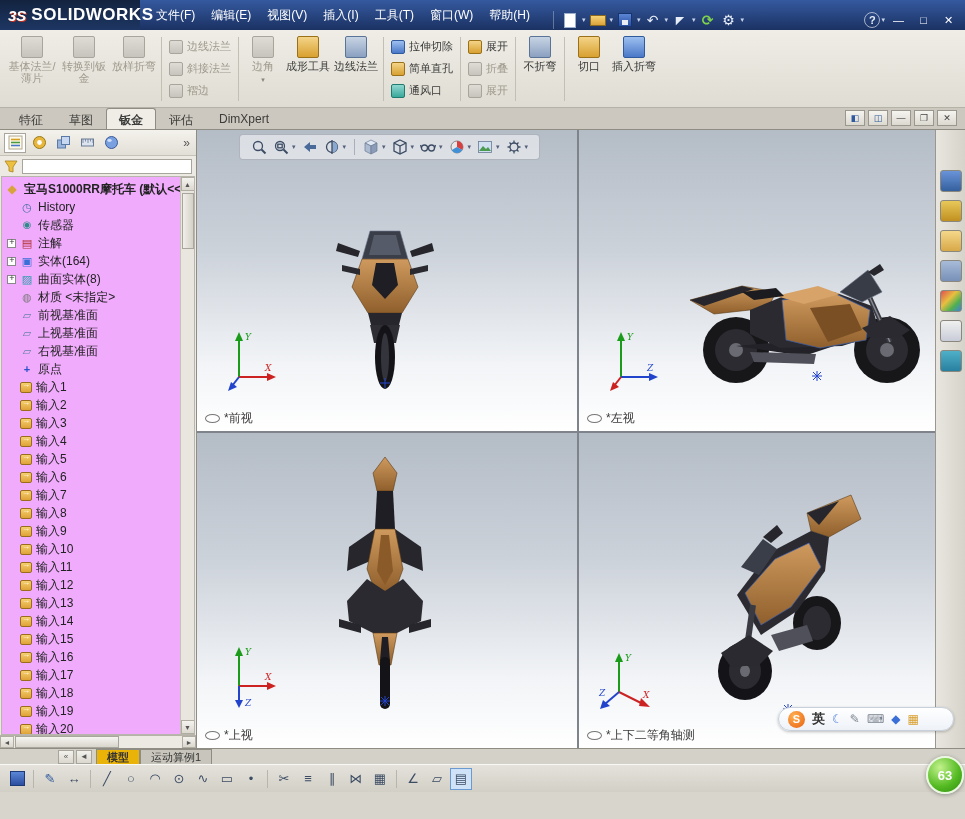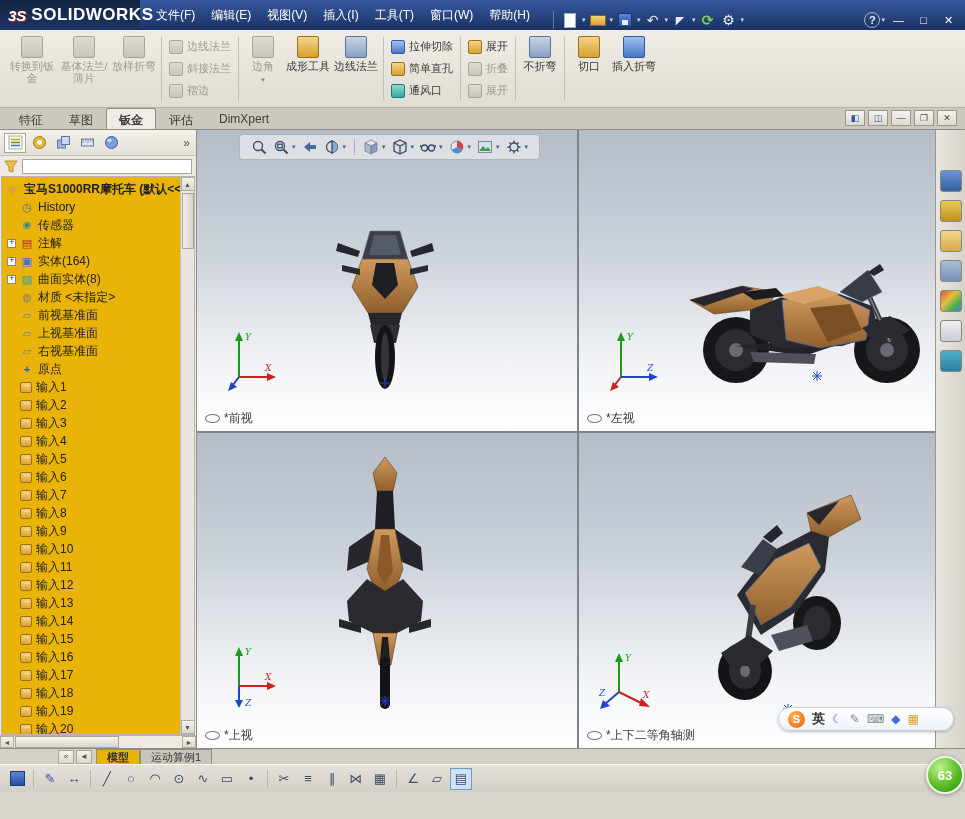--- a/index.html
+++ b/index.html
@@ -57,21 +57,21 @@
 .main{position:absolute;top:130px;left:0;width:965px;height:618px;display:flex;}
 
 
 .left-panel{width:197px;background:#eceae3;border-right:1px solid #8f8c84;display:flex;flex-direction:column;flex:none;}
 .panel-tabs{height:26px;display:flex;align-items:center;gap:2px;padding:2px 4px;background:linear-gradient(#f4f2ec,#e2dfd7);border-bottom:1px solid #c5c2b8;}
 .ptab{width:22px;height:20px;border:1px solid transparent;display:flex;align-items:center;justify-content:center;}
 .ptab.active{background:#fff;border-color:#a8a59c;}
 .chev{margin-left:auto;color:#555;font-size:12px;padding-right:2px;}
 .filter-row{height:20px;display:flex;align-items:center;padding:1px 4px;gap:4px;}
 .filter-input{flex:1;height:15px;background:#fff;border:1px solid #a8a59c;}
-.tree{flex:1;background:#eab308;border:1px solid #b8b5ac;margin:0 1px;overflow:hidden;padding:3px 14px 0 3px;position:relative;}
+.tree{flex:1;background:#f0abfc;border:1px solid #b8b5ac;margin:0 1px;overflow:hidden;padding:3px 14px 0 3px;position:relative;}
 .titem{display:flex;align-items:center;height:18px;gap:4px;font-size:12px;white-space:nowrap;}
 .titem.root{gap:5px;}
 .tree-items{padding-left:2px;}
 .plusbox{width:9px;height:9px;border:1px solid #888;background:#fff;font-size:9px;line-height:7px;text-align:center;color:#333;flex:none;position:relative;}
 .plusbox::before{content:"+";position:absolute;left:0;top:-1px;width:8px;}
 .hid{visibility:hidden;}
 .ticon{width:14px;height:14px;flex:none;display:flex;align-items:center;justify-content:center;font-size:11px;line-height:1;}
 .ticon.part::before{content:"◆";color:#d9a33c;font-size:12px;}
 .ticon.history::before{content:"◷";color:#4a6fa5;}
 .ticon.sensors::before{content:"◉";color:#2e8b8b;font-size:10px;}
@@ -210,25 +210,25 @@
       <span class="caret">▾</span>
       <span class="winbtn">—</span>
       <span class="winbtn">□</span>
       <span class="winbtn">✕</span>
     </div>
   </div>
 
   <div class="ribbon">
     <div class="rbig dis">
       <span class="ric"></span>
-      <span>转换到钣金</span>
+      <span>基体法兰/薄片</span>
     </div>
     <div class="rbig dis">
       <span class="ric"></span>
-      <span>基体法兰/薄片</span>
+      <span>转换到钣金</span>
     </div>
     <div class="rbig dis">
       <span class="ric"></span>
       <span>放样折弯</span>
     </div>
     <div class="rsep"></div>
     <div class="rcol">
       <div class="rsmall dis">
           <span class="ric sm"></span>
           <span>边线法兰</span>

